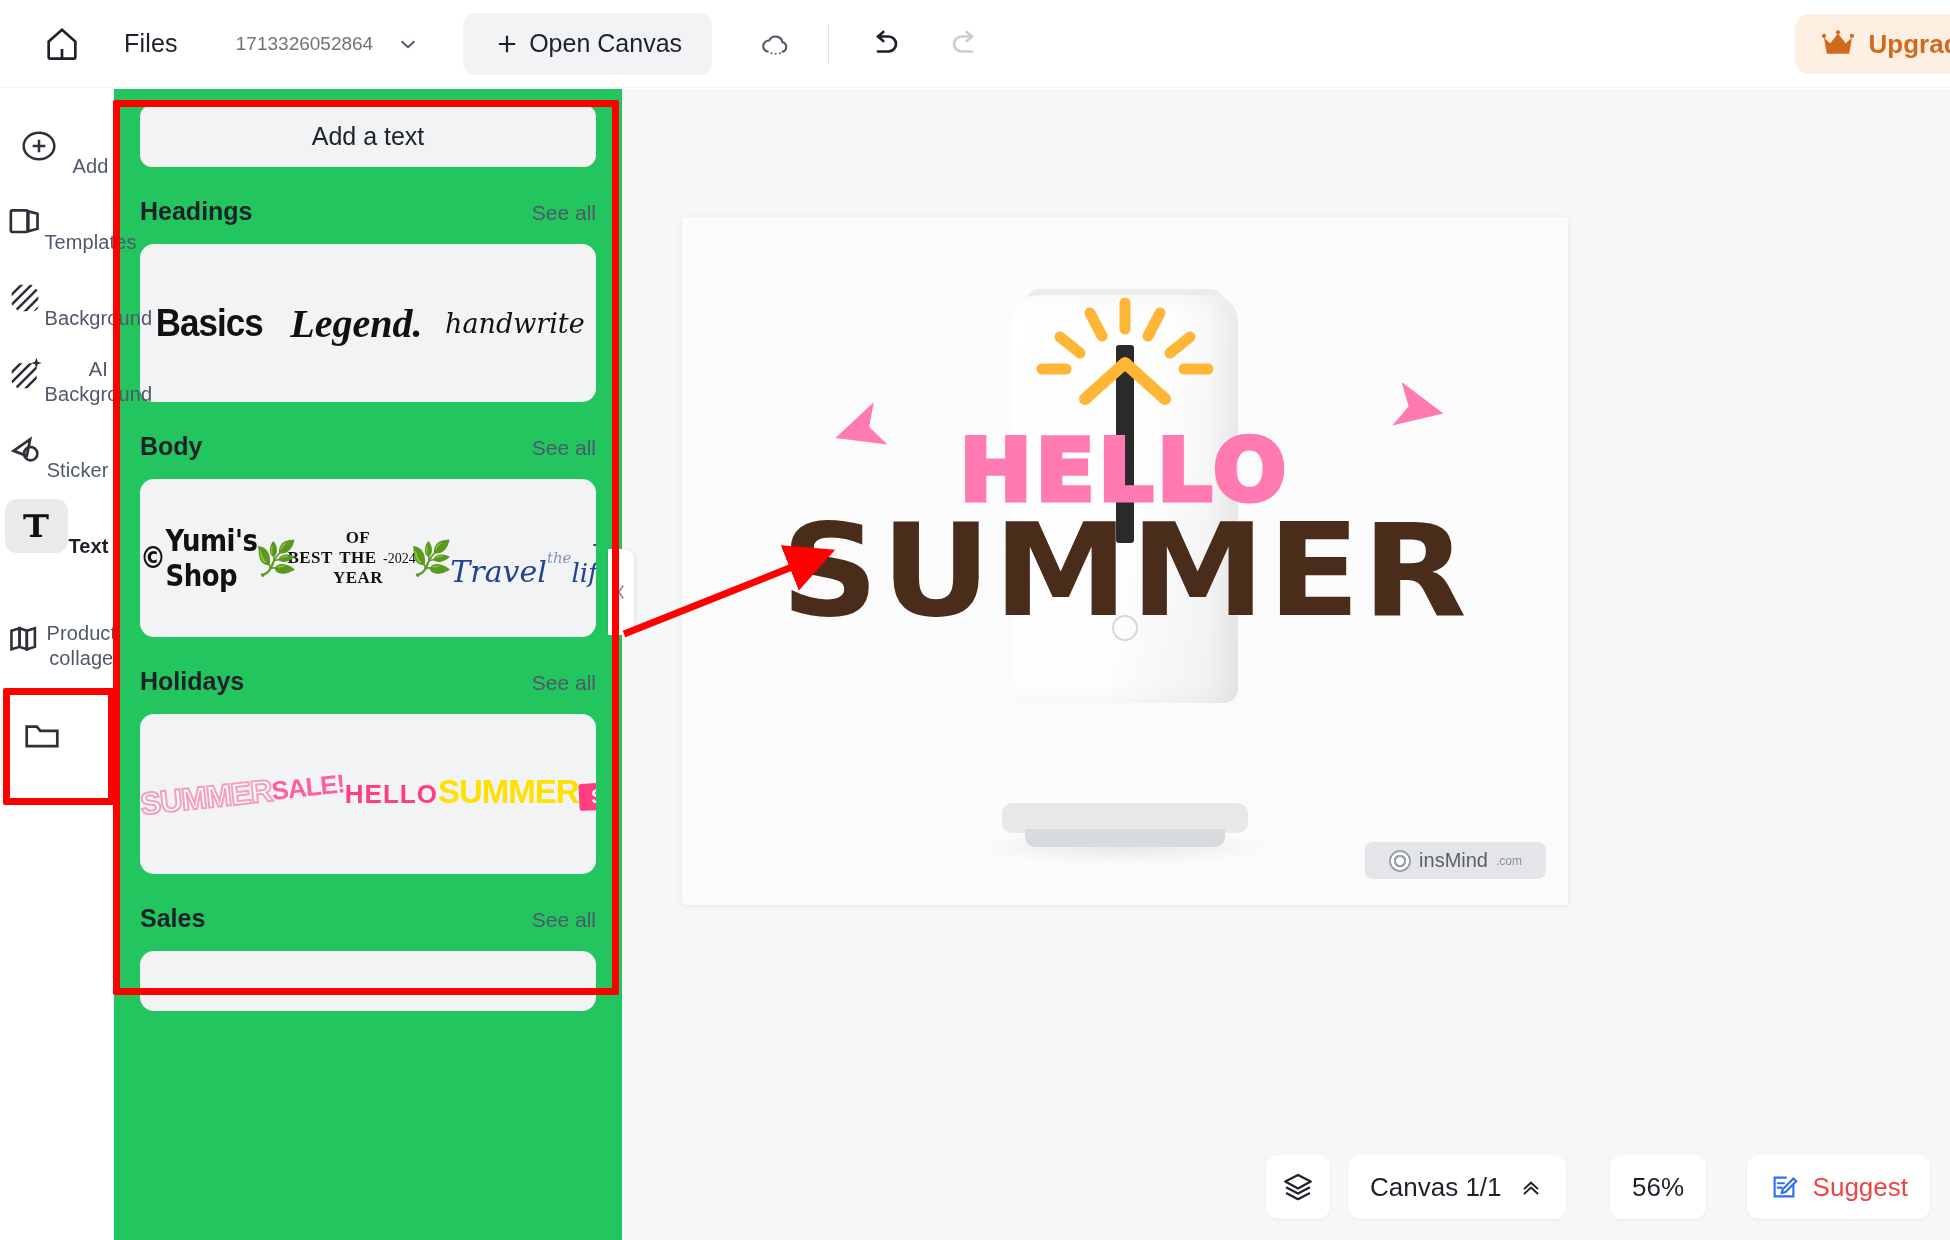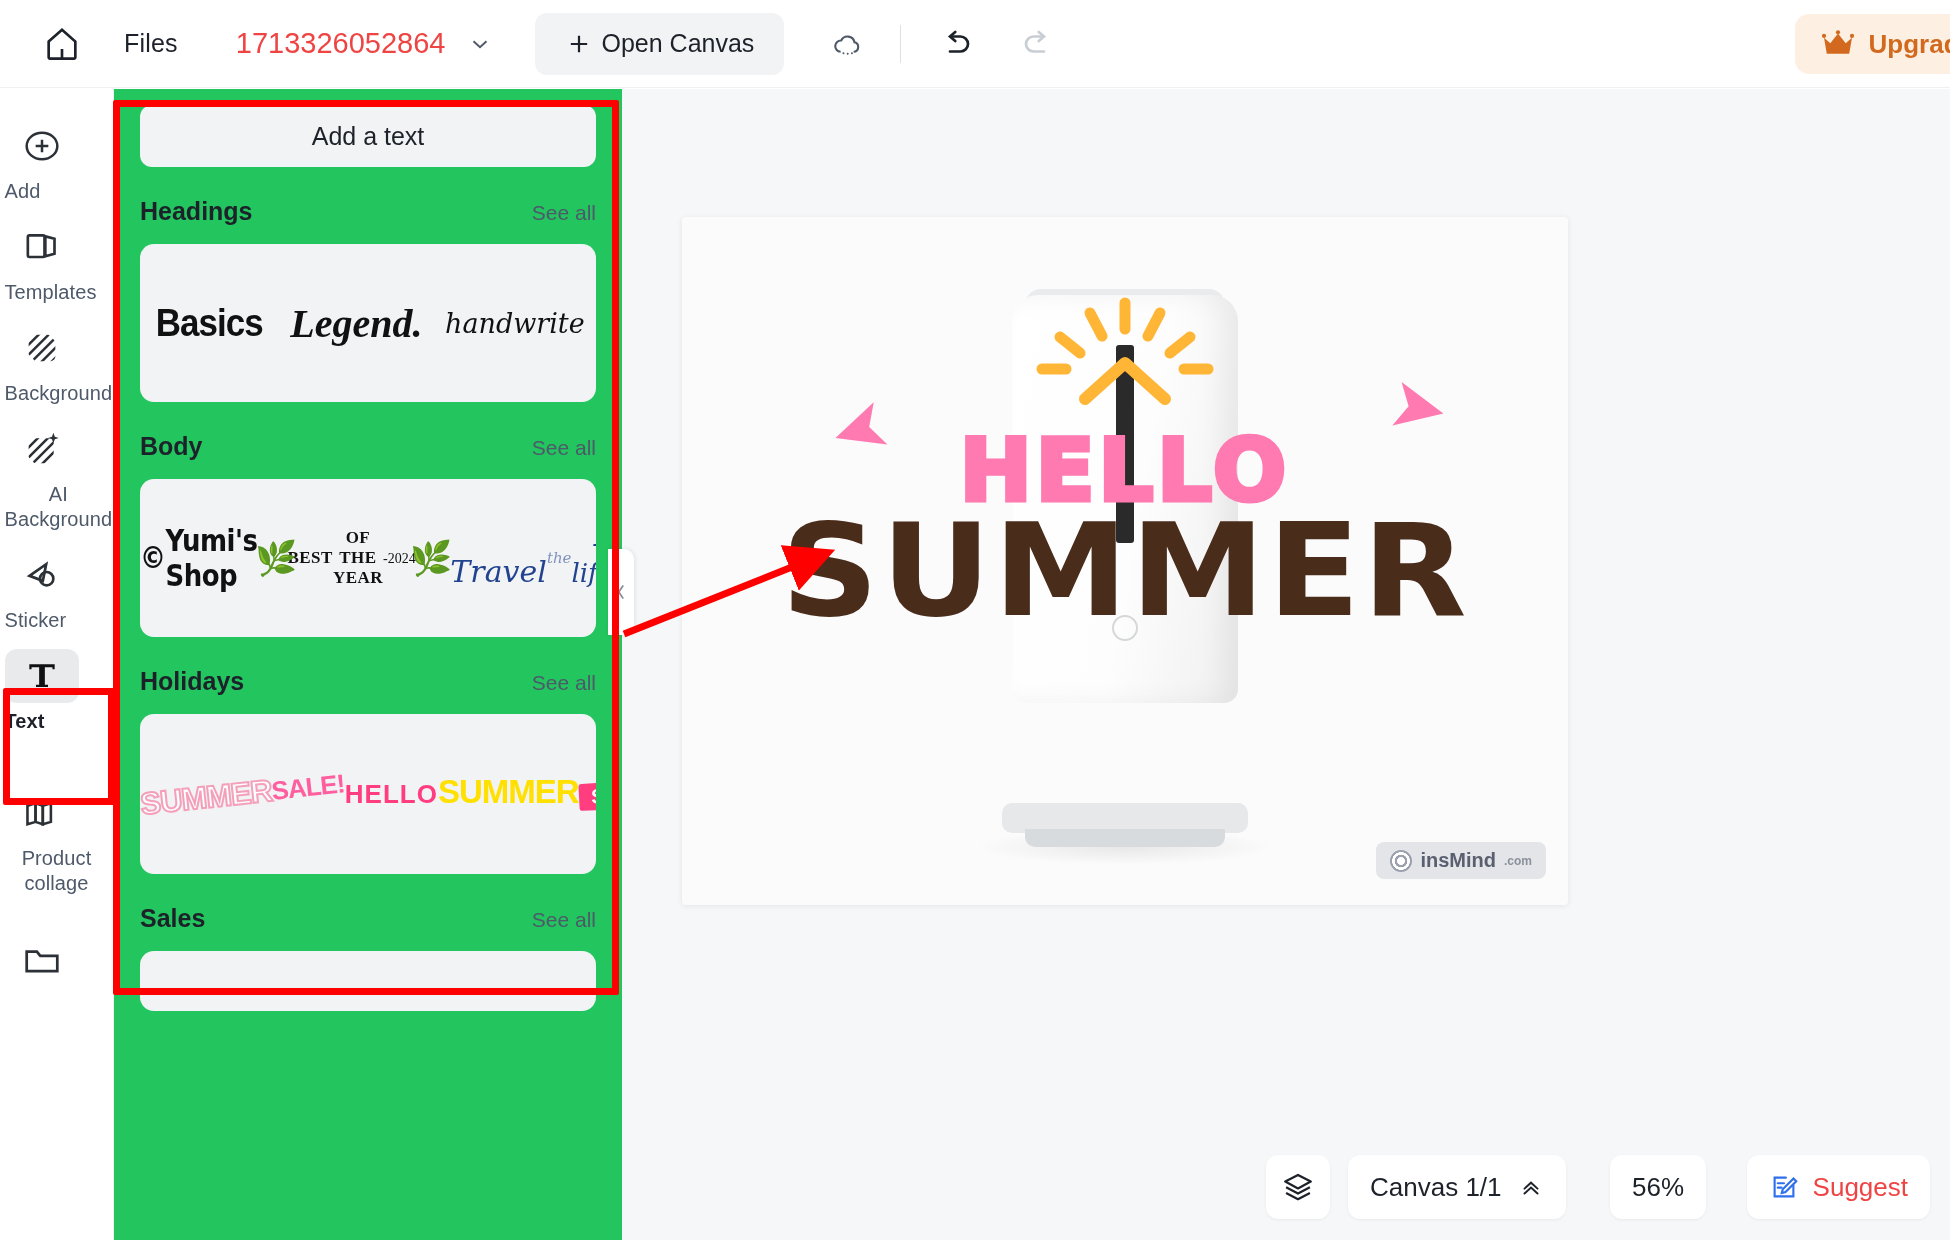--- a/index.html
+++ b/index.html
@@ -20,21 +20,21 @@
   .home-btn {
     margin-left: 36px; width: 52px; height: 52px;
     display: flex; align-items: center; justify-content: center;
     border-radius: 10px; cursor: pointer;
   }
   .files-label {
     margin-left: 36px; font-size: 25px; color: #1d2129; letter-spacing: .2px;
     cursor: pointer;
   }
   .doc-name {
-    margin-left: 58px; font-size: 29px; color: #ef4444; cursor: pointer;
+    margin-left: 58px; font-size: 19px; color: #737373; cursor: pointer;
   }
   .chev-down { margin-left: 22px; cursor: pointer; display:flex; align-items:center; }
   .open-image {
     margin-left: 42px; height: 62px; padding: 0 30px;
     background: #f2f3f5; border-radius: 12px;
     display: flex; align-items: center; gap: 8px;
     font-size: 25px; color: #1d2129; cursor: pointer;
   }
   .cloud-btn { margin-left: 40px; width: 46px; height:46px; display:flex; align-items:center; justify-content:center; cursor:pointer; }
   .divider-v { margin-left: 30px; width: 1px; height: 38px; background: #dcdfe6; }
@@ -54,21 +54,21 @@
 
   
   .rail {
     position: absolute; top: 89px; left: 0; width: 114px; height: 1151px;
     background: #ffffff; border-right: 1px solid #eef0f2;
     display: flex; flex-direction: column; align-items: center;
     padding-top: 24px; z-index: 20;
   }
   .rail-item {
     width: 104px; margin-bottom: 6px;
-    display: flex; flex-direction: column; align-items: flex-start;
+    display: flex; flex-direction: row; align-items: flex-end;
     cursor: pointer; padding: 6px 0 4px 0;
   }
   .rail-ico {
     width: 74px; height: 54px; border-radius: 12px;
     display: flex; align-items: center; justify-content: center;
     margin-bottom: 6px;
   }
   .rail-item.selected .rail-ico { background: #e9eaec; }
   .rail-label {
     font-size: 20px; color: #4e5969; text-align: center;
@@ -194,23 +194,23 @@
   }
   .sun { position:absolute; left:50%; top:-132px; transform:translateX(-50%); width:190px; height:120px; }
   .wing { position:absolute; font-size:70px; color:#ff7ab0; }
   .wing.l { left:148px; top:-40px; transform: rotate(-18deg) scaleX(-1); }
   .wing.r { right:120px; top:-62px; transform: rotate(12deg); }
 
   .arrow-svg { position:absolute; left:-10px; top:440px; z-index:35; pointer-events:none; }
 
   .insmind-badge {
     position:absolute; right:22px; bottom:26px;
-    background:#e3e5e8; border-radius:8px; padding:7px 14px;
+    background:#e3e5e8; border-radius:8px; padding:7px 24px;
     display:flex; align-items:center; gap:8px;
-    font-size:20px; color:#5a6070;font-weight:bold;
+    font-size:20px; color:#5a6070;
   }
   .insmind-badge .dot {
     width:22px; height:22px; border-radius:50%;
     background: radial-gradient(circle at 50% 50%, #fff 0 24%, #9aa0ad 26% 40%, #fff 42% 56%, #9aa0ad 58% 72%, #fff 74%);
   }
   .collapse-handle {
     position:absolute; left:-14px; top:460px;
     width: 26px; height: 86px; background:#ffffff;
     border-radius: 0 10px 10px 0; box-shadow: 1px 0 5px rgba(0,0,0,.09);
     display:flex; align-items:center; justify-content:center;

